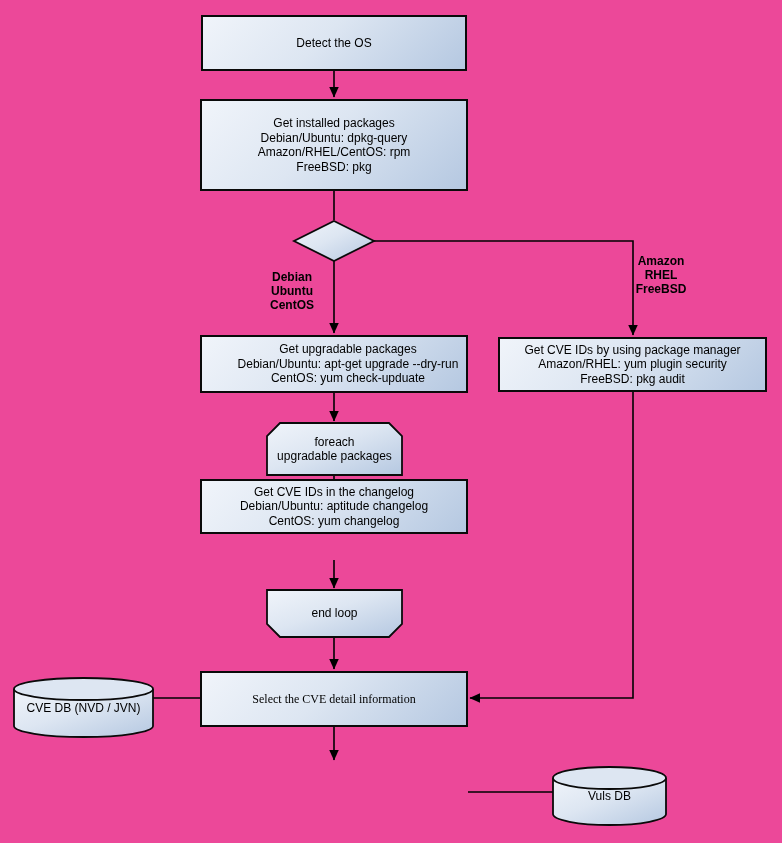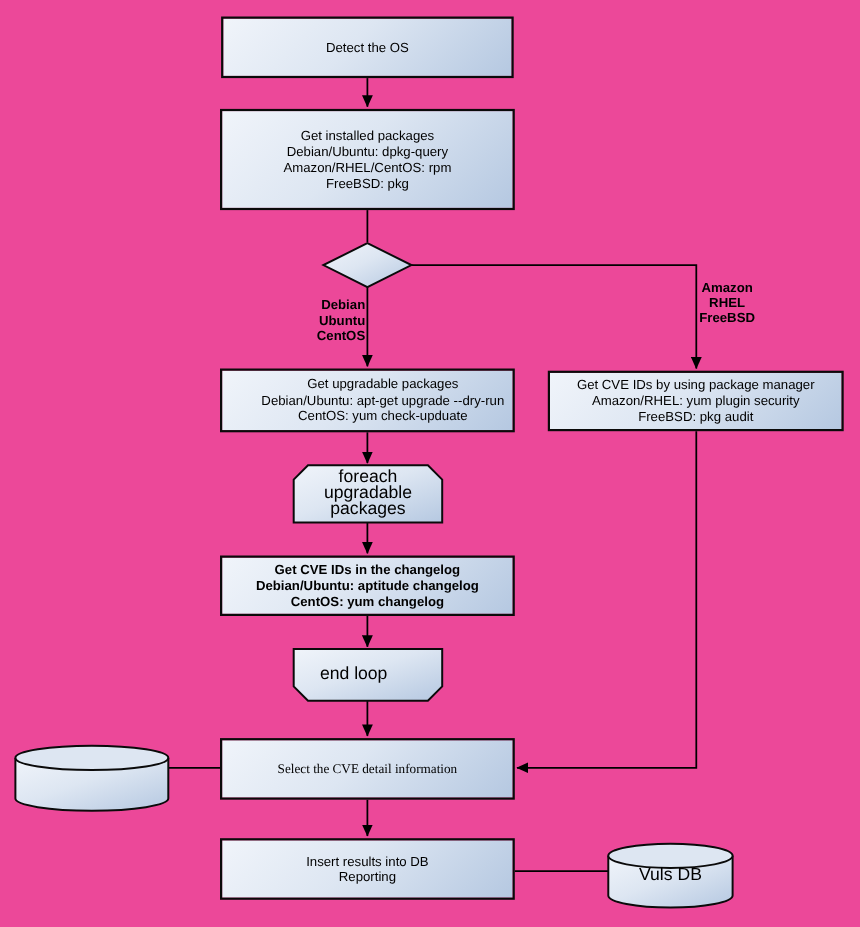--- a/index.html
+++ b/index.html
@@ -25,21 +25,21 @@
     font-size: 12px;
     line-height: 14.5px;
     white-space: pre-line;
   }
   .shape-label {
     position: absolute;
     display: flex;
     align-items: center;
     justify-content: center;
     text-align: center;
-    font-size: 16px;
+    font-size: 12px;
     line-height: 14.5px;
     white-space: pre-line;
     pointer-events: none;
   }
   .branch-label {
     position: absolute;
     text-align: center;
     font-size: 12px;
     line-height: 14px;
     white-space: pre-line;
@@ -97,38 +97,37 @@
 FreeBSD: pkg</div>
 
   <div class="rect-node" style="left:200px; top:335px; width:268px; height:58px;padding-left:28px;">Get upgradable packages
 Debian/Ubuntu: apt-get upgrade --dry-run
 CentOS: yum check-upduate</div>
 
   <div class="rect-node" style="left:498px; top:337px; width:269px; height:55px;text-align:center;">Get CVE IDs by using package manager
 Amazon/RHEL: yum plugin security
 FreeBSD: pkg audit</div>
 
-  <div class="rect-node" style="left:200px; top:505px; width:268px; height:55px;font-weight:bold;">Get CVE IDs in the changelog
+  <div class="rect-node" style="left:200px; top:479px; width:268px; height:55px;">Get CVE IDs in the changelog
 Debian/Ubuntu: aptitude changelog
 CentOS: yum changelog</div>
 
   <div class="rect-node" style="left:200px; top:671px; width:268px; height:56px;font-family:Liberation Serif, serif;">Select the CVE detail information</div>
 
-  <div class="rect-node" style="left:200px; top:762px; width:268px; height:56px;">Insert results into DB
-Reporting</div>
 
   <div class="shape-label" style="left:267px; top:423px; width:135px; height:52px;">foreach
 upgradable packages</div>
 
-  <div class="shape-label" style="left:254px; top:590px; width:135px; height:47px;border-radius:14px;">end loop</div>
+  <div class="shape-label" style="left:267px; top:590px; width:135px; height:47px;border-radius:14px;">end loop</div>
 
+  <div class="shape-label" style="left:14px; top:690px; width:139px; height:36px;">CVE DB (NVD / JVN)</div>
 
   <div class="shape-label" style="left:553px; top:778px; width:113px; height:36px;">Vuls DB</div>
 
-  <div class="branch-label" style="left:252px; top:270px; width:80px; text-align:right;">Debian
+  <div class="branch-label" style="left:252px; top:270px; width:80px; ">Debian
 Ubuntu
 CentOS</div>
 
   <div class="branch-label" style="left:621px; top:254px; width:80px;">Amazon
 RHEL
 FreeBSD</div>
 
 </div>
 
 </body></html>

